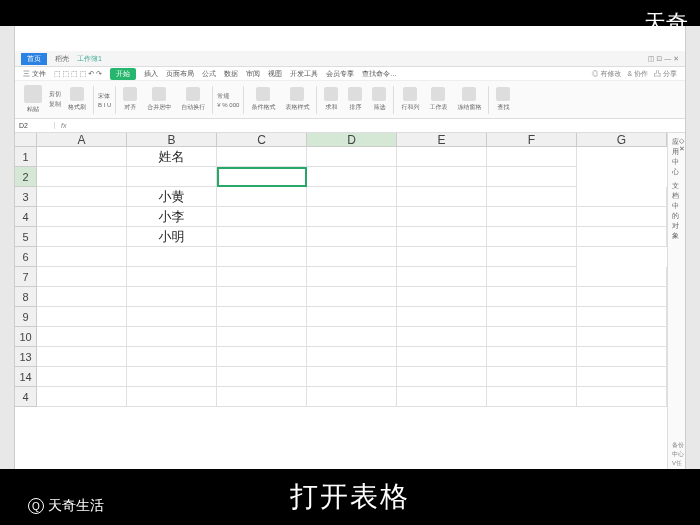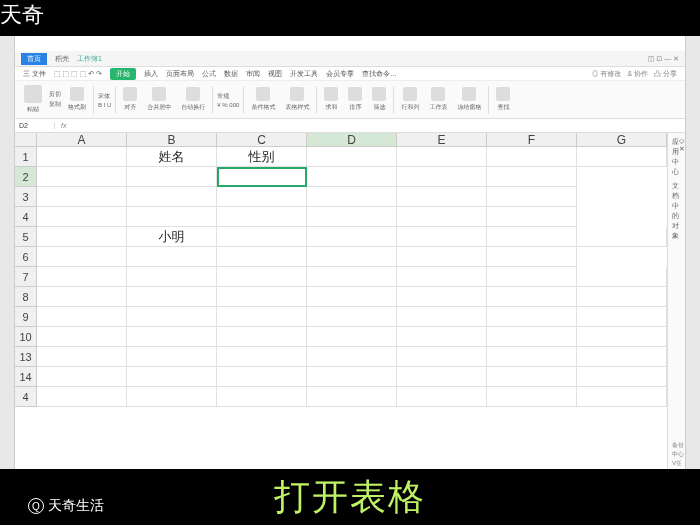--- a/index.html
+++ b/index.html
@@ -1,22 +1,22 @@
 <!DOCTYPE html>
 <html><head>
   <meta charset="utf-8">
   <style>
     * { margin: 0; padding: 0; box-sizing: border-box; }
     body { font-family: "Microsoft YaHei", Arial, sans-serif; background: #e8e8e8; width: 700px; height: 525px; overflow: hidden; position: relative; }
     .window { position: absolute; top: 12px; left: 14px; right: 14px; bottom: 12px; background: #fff; display: flex; flex-direction: column; border: 1px solid #ccc; }
-    .top-bar-black { position: absolute; top: 0; left: 0; right: 0; height: 36px; background: #000; z-index: 100; color: #fff; font-size: 22px; text-align: left; padding: 0 12px 0 0; }
+    .top-bar-black { position: absolute; top: 0; left: 0; right: 0; height: 26px; background: #000; z-index: 100; color: #fff; font-size: 22px; text-align: right; padding: 8px 12px 0 0; }
     .bottom-bar-black { position: absolute; bottom: 0; left: 0; right: 0; height: 56px; background: #000; z-index: 100; color: #fff; display: flex; align-items: center; justify-content: center; }
     .bottom-bar-black .logo { position: absolute; left: 28px; bottom: 10px; color: #fff; font-size: 14px; display: flex; align-items: center; gap: 4px; }
     .bottom-bar-black .logo-icon { width: 16px; height: 16px; border: 1.5px solid #fff; border-radius: 50%; display: inline-flex; align-items: center; justify-content: center; font-size: 10px; }
-    .bottom-bar-black .caption { font-size: 36px; color: #bef264; letter-spacing: 2px; }
+    .bottom-bar-black .caption { font-size: 28px; color: #ffffff; letter-spacing: 2px; }
     .titlebar { height: 16px; background: #f5f5f5; display: flex; align-items: center; font-size: 7px; padding: 0 6px; gap: 8px; border-bottom: 1px solid #ddd; margin-top: 38px; }
     .tab-home { background: #2a82e4; color: #fff; padding: 1px 6px; font-size: 7px; }
     .tab-file { color: #666; font-size: 7px; }
     .tab-sheet { color: #4a9; font-size: 7px; }
     .titlebar-right { margin-left: auto; color: #888; font-size: 7px; }
     .menubar { height: 14px; background: #fff; display: flex; align-items: center; font-size: 7px; gap: 8px; padding: 0 8px; border-bottom: 1px solid #eee; color: #555; }
     .menu-item.active { background: #27b66d; color: #fff; padding: 1px 6px; border-radius: 2px; }
     .menubar-right { margin-left: auto; display: flex; gap: 6px; color: #888; }
     .ribbon { height: 38px; background: #fafafa; border-bottom: 1px solid #ddd; display: flex; align-items: center; padding: 0 6px; gap: 4px; font-size: 6px; color: #666; }
     .ribbon-group { display: flex; flex-direction: column; align-items: center; gap: 2px; padding: 0 3px; }
@@ -176,47 +176,48 @@
         <div class="col-h sel">D</div>
         <div class="col-h">E</div>
         <div class="col-h">F</div>
         <div class="col-h">G</div>
       </div>
       <div class="rows" id="grid-rows">
           <div class="row">
             <div class="row-h">1</div>
             <div class="cell"></div>
             <div class="cell">姓名</div>
-            <div class="cell">性别</div>
             <div class="cell"></div>
             <div class="cell"></div>
             <div class="cell"></div>
             <div class="cell"></div>
           </div>
           <div class="row">
             <div class="row-h sel">2</div>
             <div class="cell"></div>
             <div class="cell"></div>
             <div class="cell selected"></div>
             <div class="cell"></div>
             <div class="cell"></div>
             <div class="cell"></div>
           </div>
           <div class="row">
             <div class="row-h">3</div>
             <div class="cell"></div>
+            <div class="cell">小黄</div>
             <div class="cell"></div>
             <div class="cell"></div>
             <div class="cell"></div>
             <div class="cell"></div>
             <div class="cell"></div>
           </div>
           <div class="row">
             <div class="row-h">4</div>
             <div class="cell"></div>
+            <div class="cell">小李</div>
             <div class="cell"></div>
             <div class="cell"></div>
             <div class="cell"></div>
             <div class="cell"></div>
             <div class="cell"></div>
           </div>
           <div class="row">
             <div class="row-h">5</div>
             <div class="cell"></div>
             <div class="cell">小明</div>

